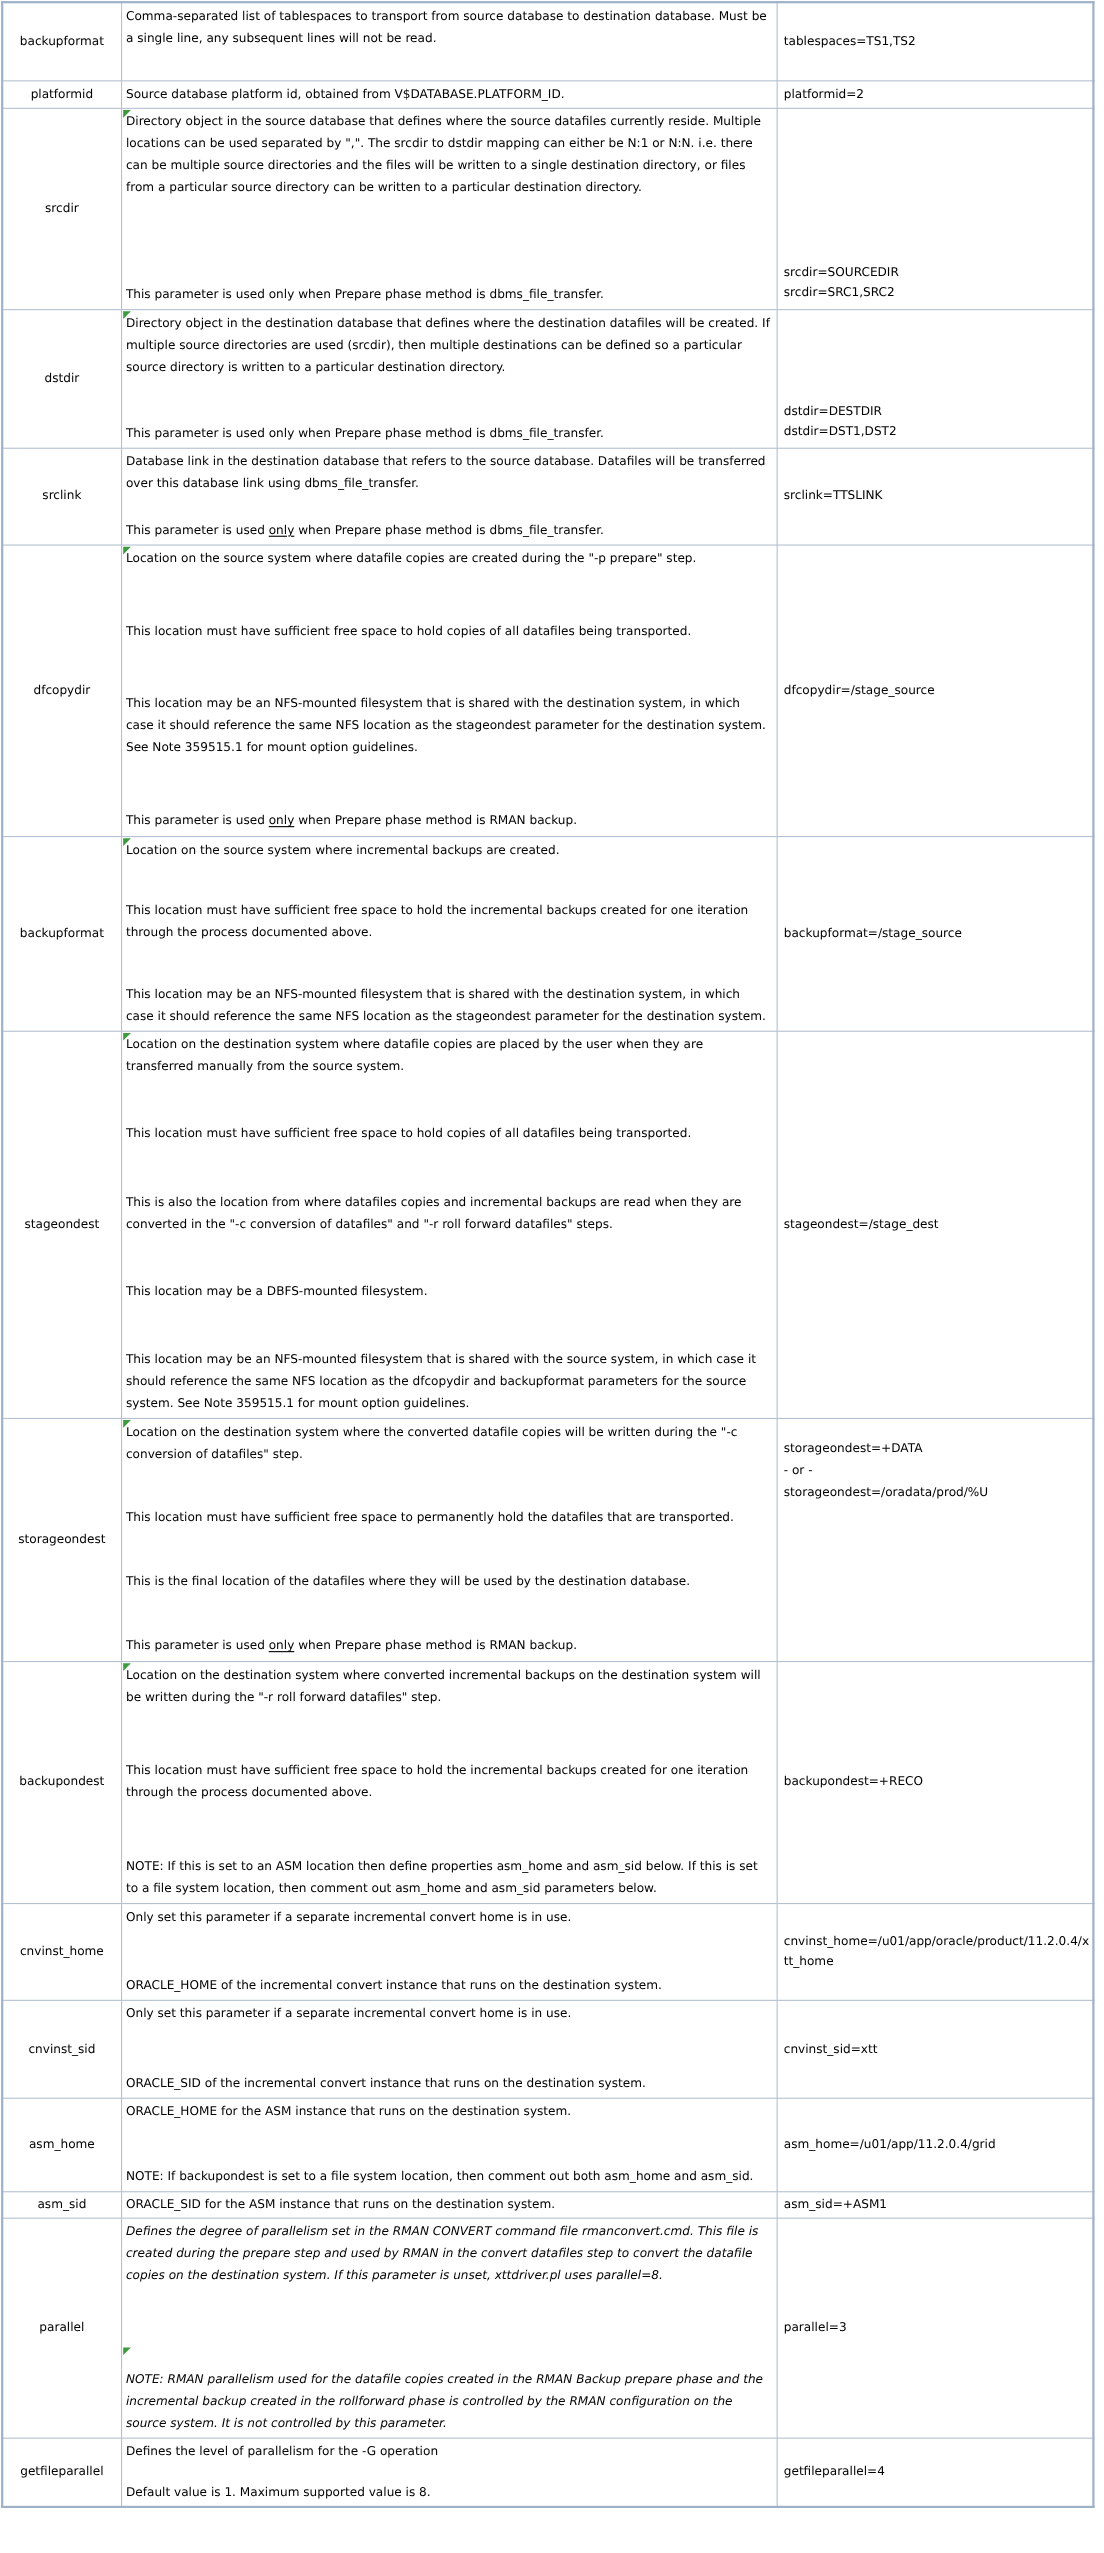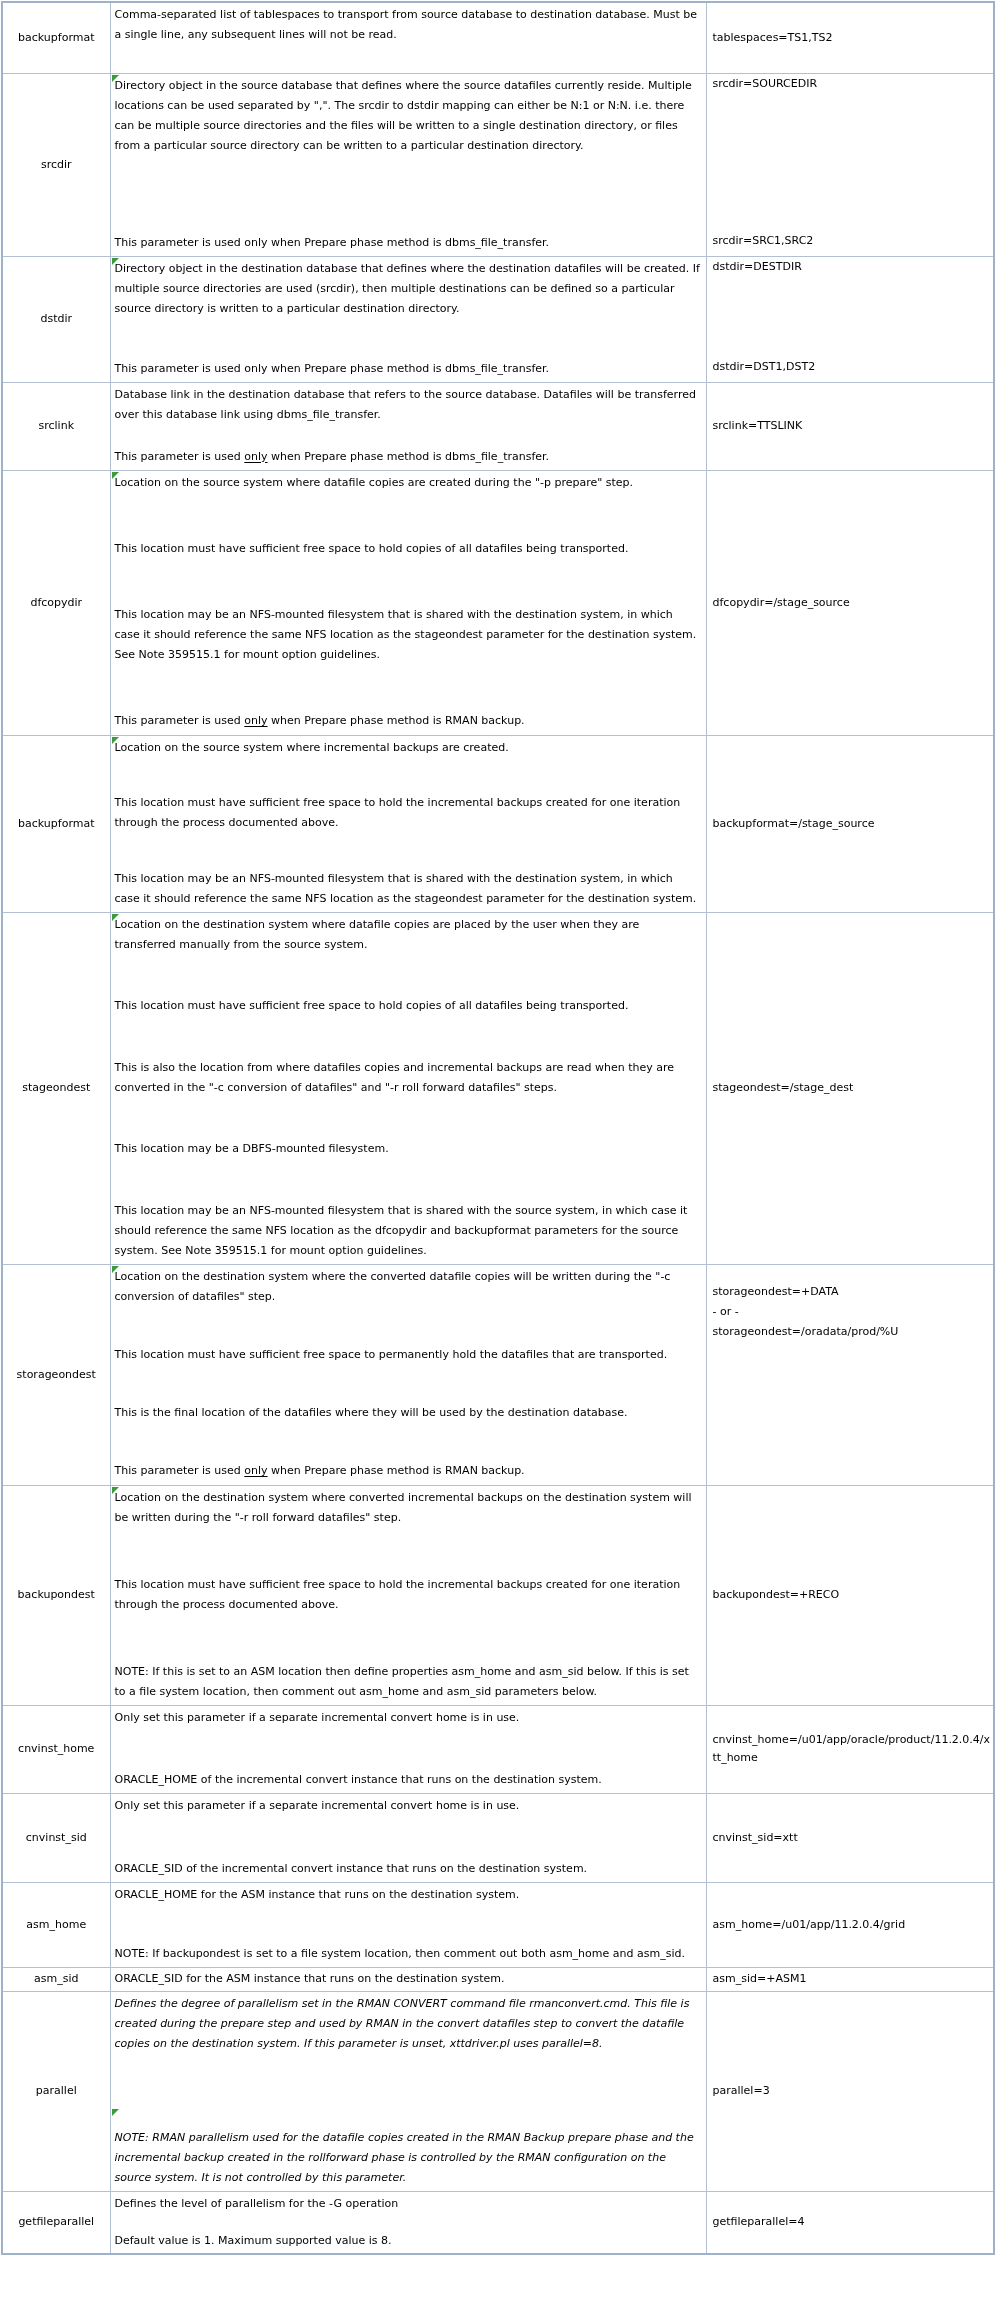--- a/index.html
+++ b/index.html
@@ -11,21 +11,21 @@
   th{background:#d9d9d9;font-weight:bold;font-size:13.5px;height:21px;border:1px solid #98a8bc;text-align:center;vertical-align:middle;padding:0;}
   td{border:1px solid #b3c0d1;font-size:11px;overflow:hidden;padding:0;}
   td.param{text-align:center;vertical-align:middle;white-space:nowrap;line-height:16px;}
   td.param.wrap{white-space:normal;word-break:break-all;padding:0 13px;}
   td.desc{position:relative;vertical-align:top;padding:2px 4px;line-height:20px;}
   .desc-col{display:flex;flex-direction:column;justify-content:space-between;}
   td.desc p{margin:0;}
   td.ex{vertical-align:middle;padding:0 2px 0 6px;line-height:18px;}
   td.ex.top{vertical-align:top;}
   .ex-col{display:flex;flex-direction:column;}
-  .ex-fill{flex:1;display:flex;align-items:flex-start;}
+  .ex-fill{flex:1;display:flex;align-items:flex-end;}
   .ex-bottom{padding-bottom:4px;}
   .ex-top{padding-top:18px;display:flex;flex-direction:column;gap:2px;}
   .flag{position:absolute;top:1px;left:1px;width:0;height:0;border-top:7px solid #3c9b3c;border-right:7px solid transparent;}
   .flag-note{top:117px;}
   u{text-underline-offset:2px;}
 </style>
 </head>
 <body>
 
 <table class="params">
@@ -38,20 +38,27 @@
   <tbody>
 
   <tr style="height:71px;">
     <td class="param">backupformat</td>
     <td class="desc">
       <p>Comma-separated list of tablespaces to transport from source database to destination database. Must be a single line, any subsequent lines will not be read.</p>
     </td>
     <td class="ex"><span>tablespaces=TS1,TS2</span></td>
   </tr>
 
+  <tr style="height:19px;">
+    <td class="param">platformid</td>
+    <td class="desc">
+      <p>Source database platform id, obtained from V$DATABASE.PLATFORM_ID.</p>
+    </td>
+    <td class="ex"><span>platformid=2</span></td>
+  </tr>
 
   <tr style="height:183px;">
     <td class="param">srcdir</td>
     <td class="desc">
       <span class="flag"></span>
       <div class="desc-col" style="height:177px;">
         <p>Directory object in the source database that defines where the source datafiles currently reside. Multiple locations can be used separated by ",". The srcdir to dstdir mapping can either be N:1 or N:N. i.e. there can be multiple source directories and the files will be written to a single destination directory, or files from a particular source directory can be written to a particular destination directory.</p>
         <p>This parameter is used only when Prepare phase method is dbms_file_transfer.</p>
       </div>
     </td>

